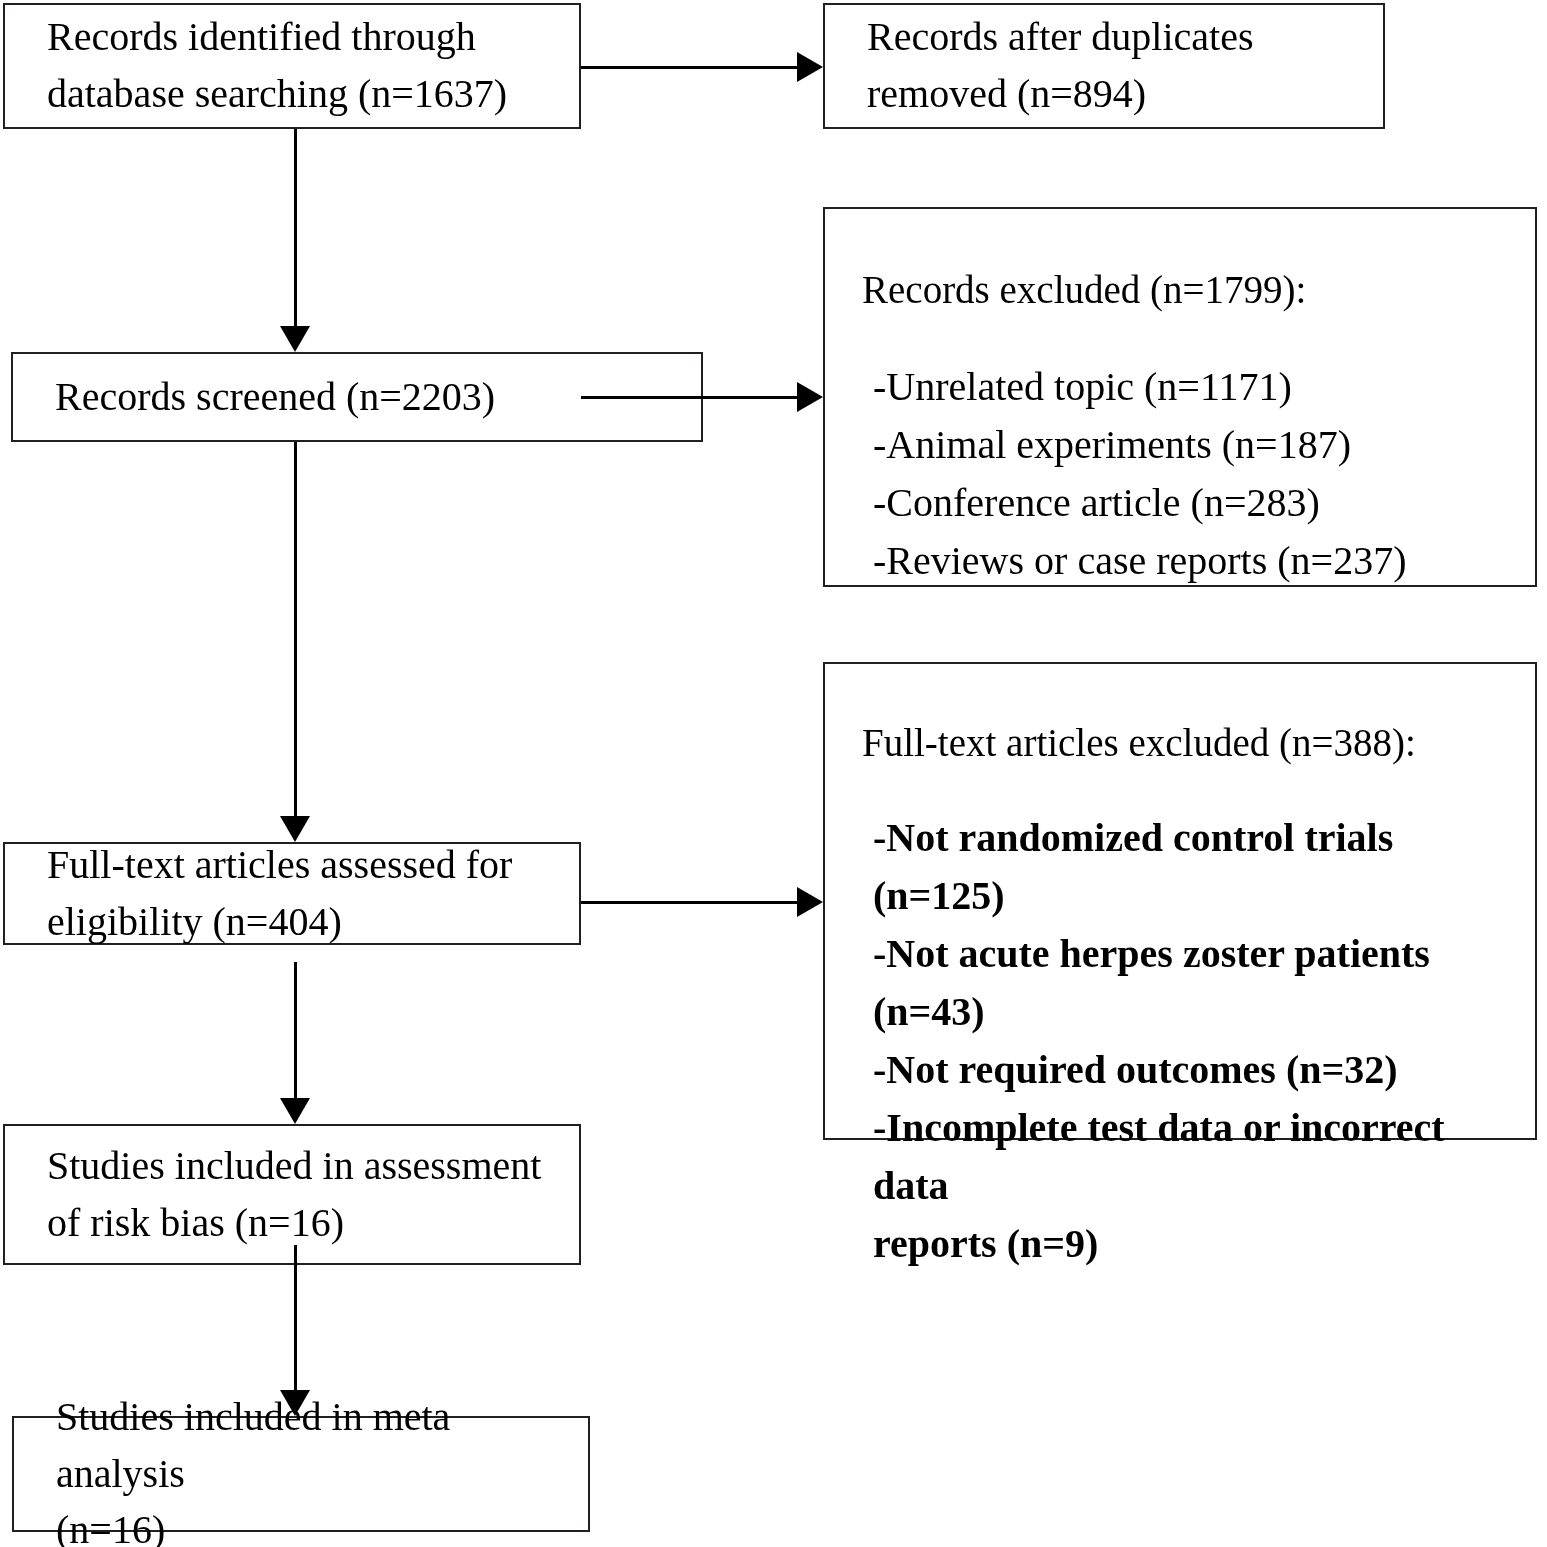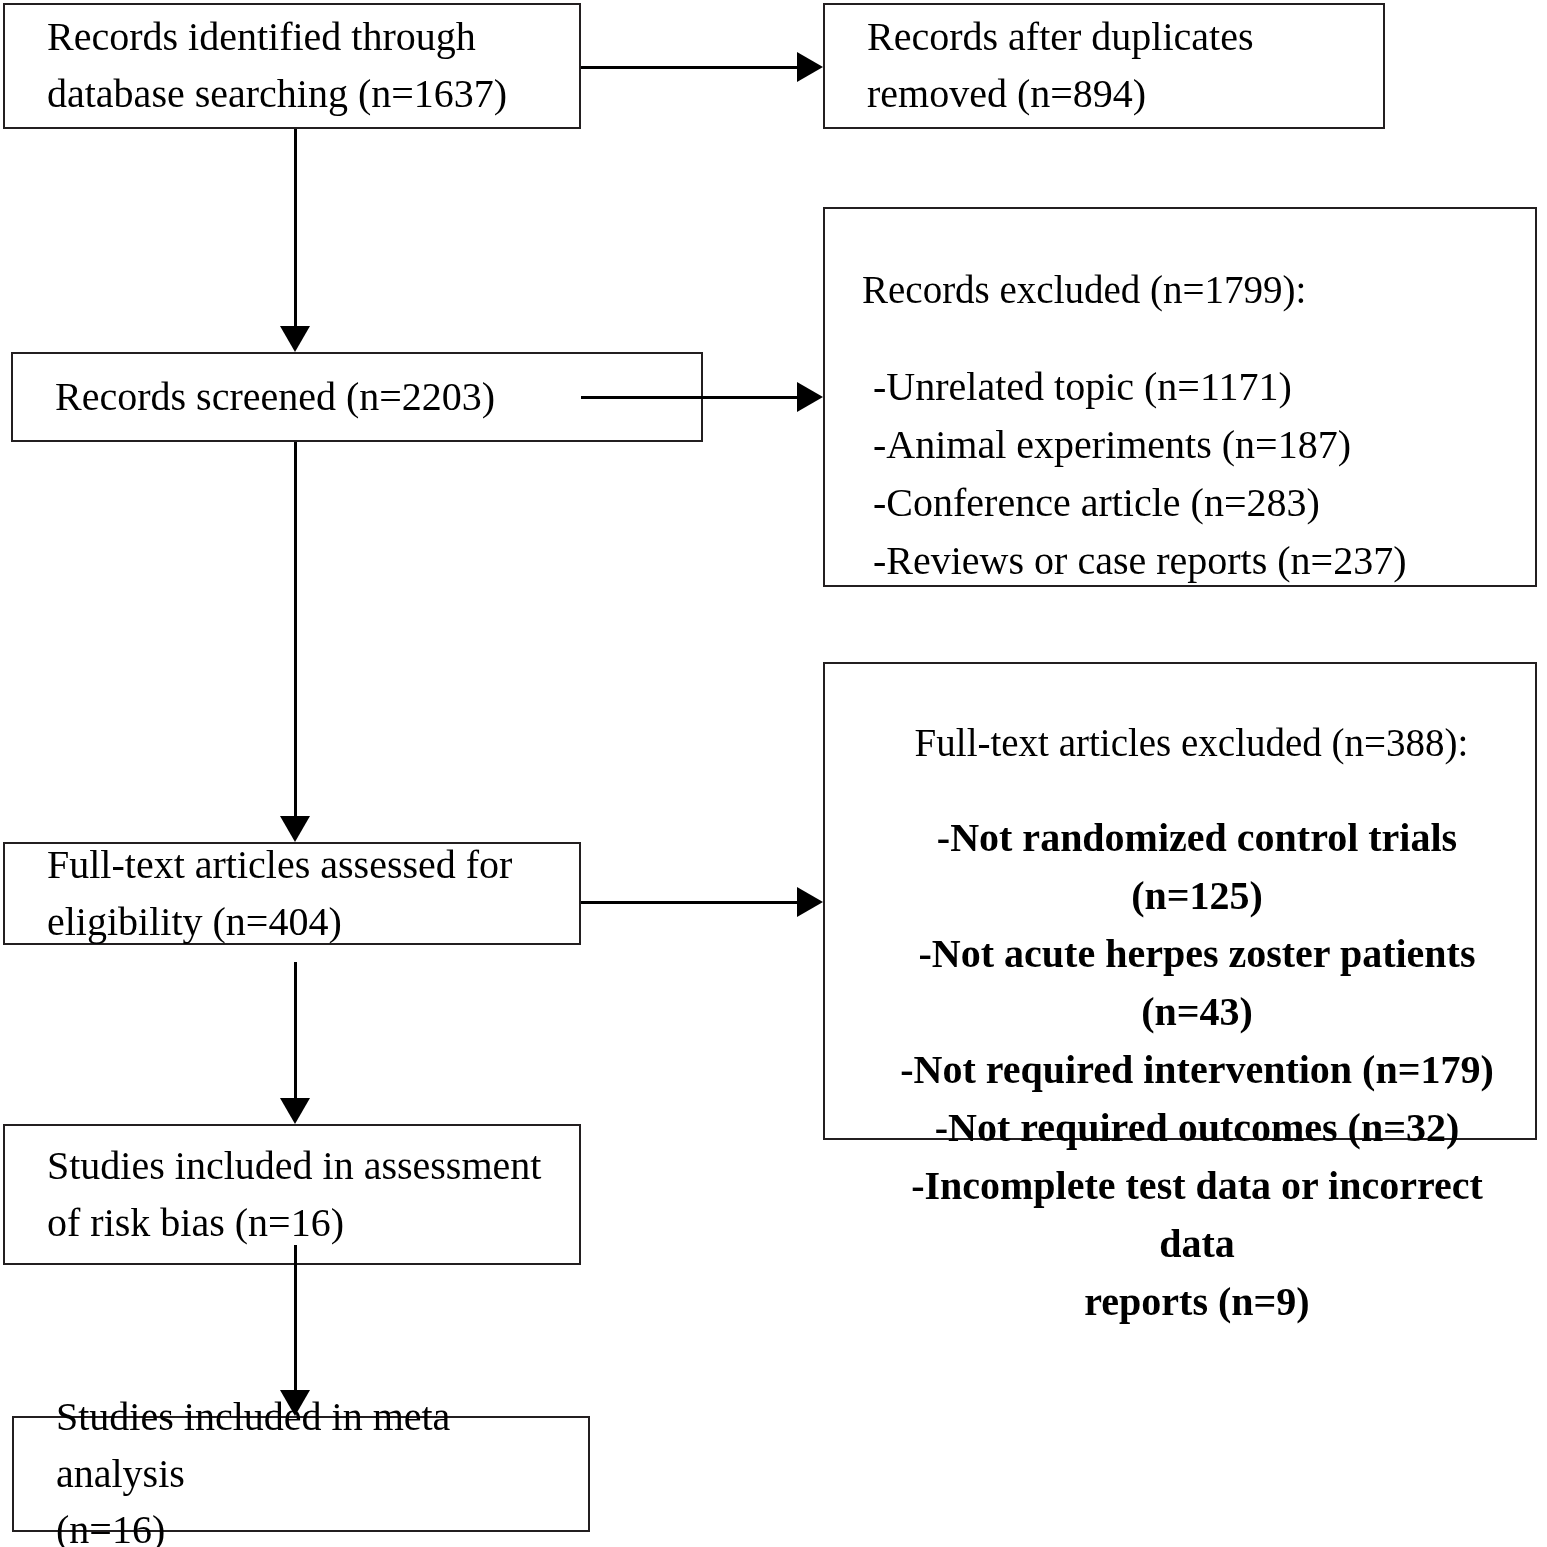--- a/index.html
+++ b/index.html
@@ -127,26 +127,25 @@
   <div class="arrow-right" style="left:797px; top:382px;"></div>
 
   <div class="vline" style="left:294px; top:442px; height:374px;"></div>
   <div class="arrow-down" style="left:280px; top:816px;"></div>
 
   <div class="box flowbox" style="left:3px; top:842px; width:578px; height:103px;">
     <span class="txt">Full-text articles assessed for
 eligibility (n=404)</span>
   </div>
 
-  <div class="box excbox" style="left:823px; top:662px; width:714px; height:478px;text-align:center;">
+  <div class="box excbox" style="left:823px; top:662px; width:714px; height:478px;">
     <span class="head" style="margin-top:56px;">Full-text articles excluded (n=388):</span>
     <span class="list" style="margin-top:44px;font-weight:bold;">
       <span class="li">-Not randomized control trials (n=125)</span>
       <span class="li">-Not acute herpes zoster patients (n=43)</span>
-      <span class="li">-Not required intervention (n=179)</span>
       <span class="li">-Not required outcomes (n=32)</span>
       <span class="li">-Incomplete test data or incorrect data
 reports (n=9)</span>
     </span>
   </div>
 
   <div class="hline" style="left:581px; top:901px; width:216px;"></div>
   <div class="arrow-right" style="left:797px; top:887px;"></div>
 
   <div class="vline" style="left:294px; top:962px; height:136px;"></div>

